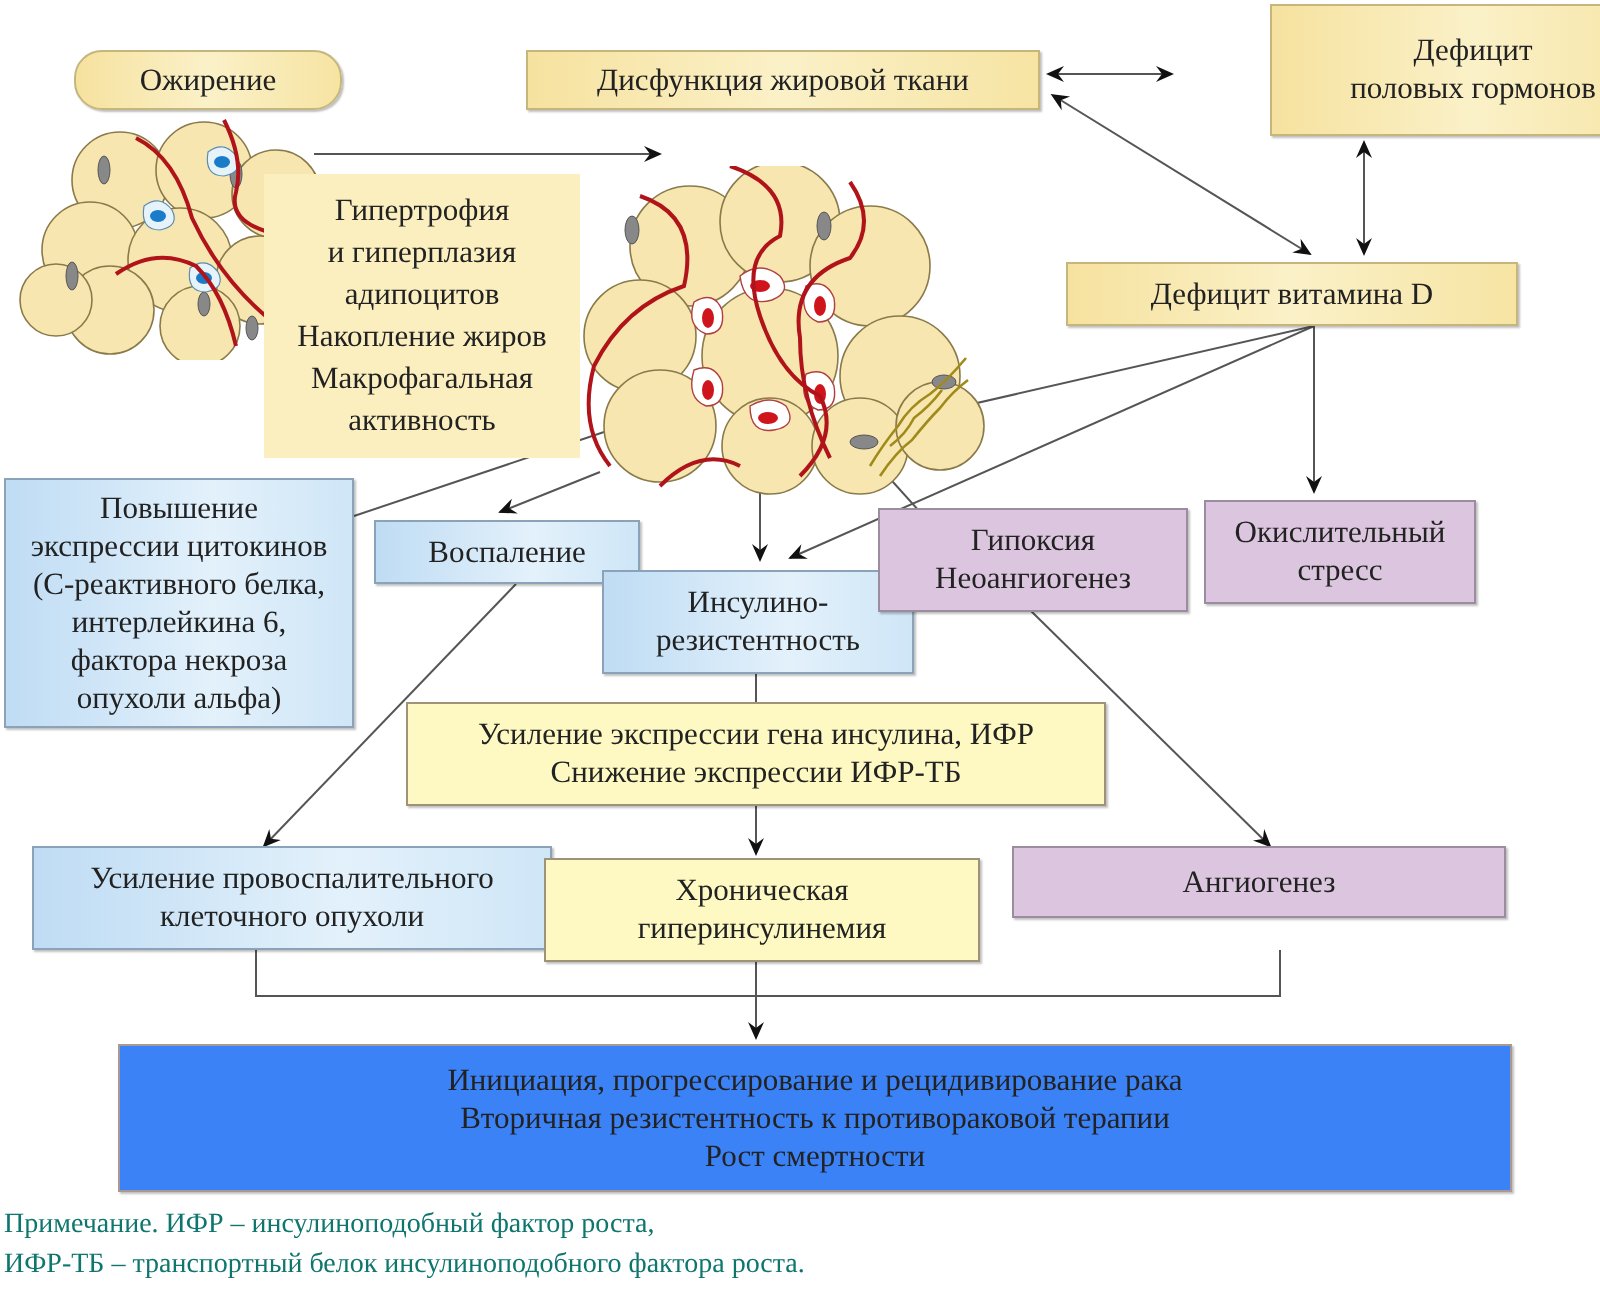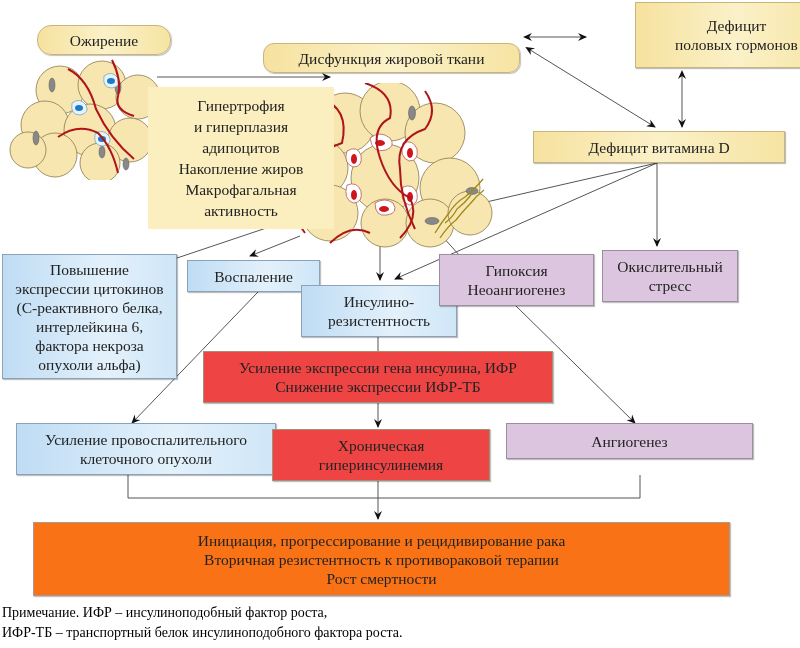--- a/index.html
+++ b/index.html
@@ -5,26 +5,26 @@
   html, body { margin: 0; padding: 0; background: #ffffff; }
   body { width: 800px; height: 648px; position: relative; overflow: hidden;
          font-family: "DejaVu Serif", "Liberation Serif", serif; color: #222; }
   .box { position: absolute; box-sizing: border-box; display: flex; flex-direction: column;
          align-items: center; justify-content: center; text-align: center;
          font-family: "Liberation Serif", serif; font-size: 15.5px; line-height: 19px;
          border: 1px solid #9a9a8a; box-shadow: 1px 1px 1px rgba(0,0,0,0.25); }
   .yellow { background: linear-gradient(to right, #f6e29f 0%, #fbf1c8 50%, #f6e4a3 100%); border-color:#c7b57c; }
   .yellow-flat { background: #fbefc0; border: none; box-shadow:none; }
   .blue { background: linear-gradient(to right, #bfdcf4 0%, #e3f1fb 60%, #cfe6f7 100%); border-color:#8aa3b8; }
-  .tan { background: #ef4444; border-color:#9e9278; }
+  .tan { background: #fef9c3; border-color:#9e9278; }
   .purple { background: #dcc6df; border-color:#9b8c9f; }
-  .pink { background: #f97316; border-color:#a89a93; }
+  .pink { background: #3b82f6; border-color:#a89a93;margin-left:26px; }
   .box span { display:block; white-space: nowrap; }
   svg.lines { position:absolute; left:0; top:0; }
-  .note { position:absolute; left:2px; font-family:"Liberation Serif", serif; font-size:14px; line-height:19px; color:#000000; white-space:nowrap; }
+  .note { position:absolute; left:2px; font-family:"Liberation Serif", serif; font-size:14px; line-height:19px; color:#0f766e; white-space:nowrap; }
 </style>
 </head>
 <body>
 
 <svg class="lines" width="800" height="648">
   <defs>
     <marker id="ah" markerWidth="10" markerHeight="10" refX="8" refY="5" orient="auto" markerUnits="userSpaceOnUse">
       <path d="M0,1 L9,5 L0,9 L3,5 Z" fill="#111"></path>
     </marker>
     <marker id="ahs" markerWidth="10" markerHeight="10" refX="2" refY="5" orient="auto" markerUnits="userSpaceOnUse">
@@ -148,43 +148,43 @@
     <path d="M150,150 q6,-10 14,-20 q6,-10 16,-16 q8,-6 18,-18"></path>
     <path d="M155,155 q8,-12 16,-18 q8,-10 14,-16 q6,-8 14,-14"></path>
     <path d="M160,140 q8,-6 12,-14 q8,-6 14,-14"></path>
   </g>
 </svg>
 
 <div class="box yellow" style="left:37px;top:25px;width:134px;height:30px;border-radius:14px;">
   <span>Ожирение</span>
 </div>
 
-<div class="box yellow" style="left:263px;top:43px;width:257px;height:30px;border-radius:11px;">
+<div class="box yellow" style="left:263px;top:25px;width:257px;height:30px;">
   <span>Дисфункция жировой ткани</span>
 </div>
 
 <div class="box yellow" style="left:591px;top:2px;width:203px;height:66px;margin-left:44px;">
   <span>Дефицит</span>
   <span>половых гормонов</span>
 </div>
 
-<div class="box yellow" style="left:533px;top:131px;width:252px;height:32px;">
+<div class="box yellow" style="left:533px;top:131px;width:226px;height:32px;">
   <span>Дефицит витамина D</span>
 </div>
 
-<div class="box yellow-flat" style="left:148px;top:87px;width:186px;height:142px;line-height:21px;">
+<div class="box yellow-flat" style="left:132px;top:87px;width:158px;height:142px;line-height:21px;">
   <span>Гипертрофия</span>
   <span>и гиперплазия</span>
   <span>адипоцитов</span>
   <span>Накопление жиров</span>
   <span>Макрофагальная</span>
   <span>активность</span>
 </div>
 
-<div class="box blue" style="left:2px;top:254px;width:175px;height:125px;">
+<div class="box blue" style="left:2px;top:239px;width:175px;height:125px;">
   <span>Повышение</span>
   <span>экспрессии цитокинов</span>
   <span>(С-реактивного белка,</span>
   <span>интерлейкина 6,</span>
   <span>фактора некроза</span>
   <span>опухоли альфа)</span>
 </div>
 
 <div class="box blue" style="left:187px;top:260px;width:133px;height:32px;">
   <span>Воспаление</span>

